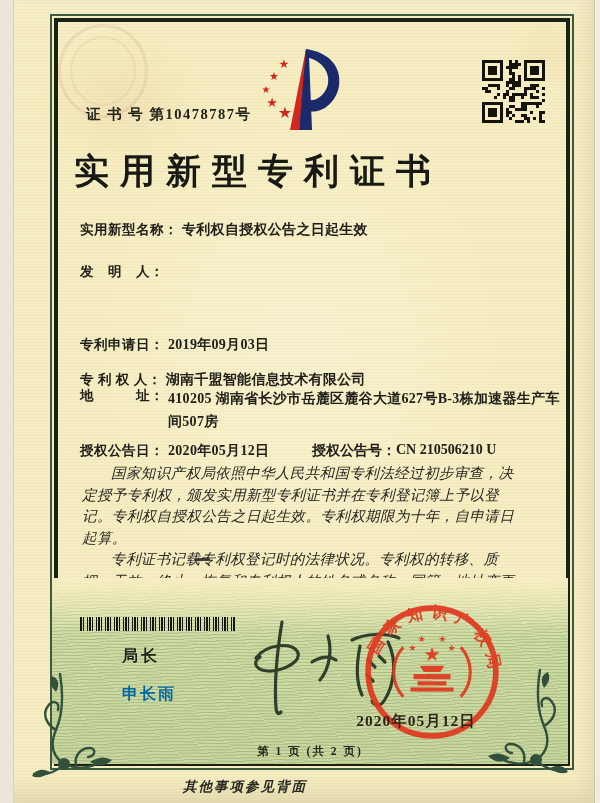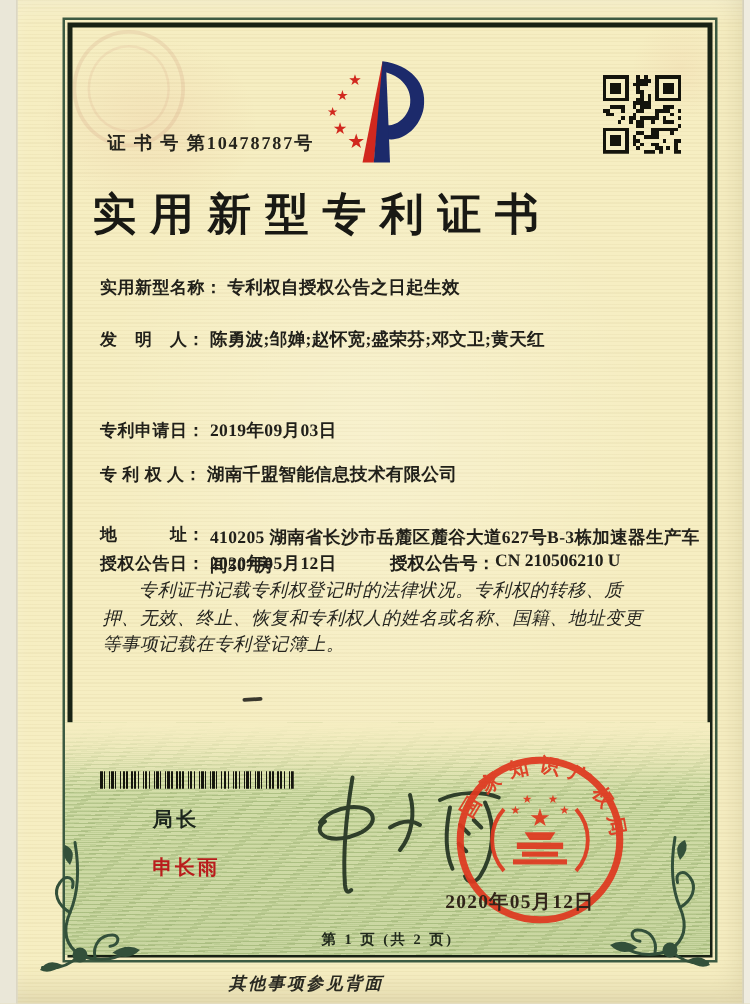--- a/index.html
+++ b/index.html
@@ -43,21 +43,21 @@
   .green-zone{position:absolute;left:52px;top:578px;width:516px;height:186px;
     background:
       repeating-linear-gradient(178deg, rgba(146,170,104,.45) 0 1px, rgba(0,0,0,0) 1px 3.1px),
       repeating-linear-gradient(2.5deg, rgba(160,184,118,.30) 0 1px, rgba(0,0,0,0) 1px 3.4px),
       linear-gradient(180deg,#e9e6b8 0,#d2dda8 46px,#c9d6a1 100%);}
   .green-zone:before{content:"";position:absolute;left:0;top:0;right:0;height:58px;
     background:linear-gradient(180deg,#f6eec2,rgba(246,238,194,0));}
   .barcode{position:absolute;left:80px;top:617px;width:155px;height:14px;
     background:repeating-linear-gradient(90deg,#15150e 0 2px,rgba(0,0,0,0) 2px 3px,#15150e 3px 4px,rgba(0,0,0,0) 4px 7px,#15150e 7px 8px,rgba(0,0,0,0) 8px 9px);}
   .officer-title{position:absolute;left:122px;top:646px;font-size:16px;font-weight:bold;color:#1c261d;letter-spacing:3px;}
-  .officer-name{position:absolute;left:122px;top:684px;font-size:16px;font-weight:bold;color:#b91c1c;letter-spacing:2px;}
+  .officer-name{position:absolute;left:122px;top:684px;font-size:16px;font-weight:bold;color:#0369a1;letter-spacing:2px;}
   .signature{position:absolute;left:236px;top:616px;width:178px;height:106px;}
   .seal{position:absolute;left:362px;top:602px;width:140px;height:140px;opacity:.93;}
   .seal-date{position:absolute;left:346px;top:711px;width:140px;text-align:center;
     font-size:15.5px;font-weight:bold;color:#31251a;letter-spacing:1px;}
   .page-footer{position:absolute;left:50px;top:744px;width:520px;text-align:center;
     font-size:11.5px;color:#20291c;font-weight:bold;letter-spacing:2px;}
   .back-note{position:absolute;left:85px;top:778px;width:320px;text-align:center;
     font-size:13.5px;font-weight:bold;font-style:italic;color:#2a2a22;letter-spacing:2px;}
   
   .flourish{position:absolute;width:92px;height:112px;}
@@ -216,44 +216,44 @@
   </div>
 
   <div class="title">实用新型专利证书</div>
 
   <div class="row" style="top:221px">
     <span class="lab">实用新型名称：</span>
     <span class="val">专利权自授权公告之日起生效</span>
   </div>
   <div class="row" style="top:263px">
     <span class="lab">发　明　人：</span>
-    <span class="val">陈勇波;邹婵;赵怀宽;盛荣芬;邓文卫;黄天红</span>
   </div>
   <div class="row" style="top:336px">
     <span class="lab">专利申请日：</span>
     <span class="val">2019年09月03日</span>
   </div>
   <div class="row" style="top:371px">
     <span class="lab">专 利 权 人：</span>
     <span class="val">湖南千盟智能信息技术有限公司</span>
   </div>
-  <div class="row" style="top:419px">
+  <div class="row" style="top:387px">
     <span class="lab">地　　　址：</span>
     <span class="val wrap">410205 湖南省长沙市岳麓区麓谷大道627号B-3栋加速器生产车间507房</span>
   </div>
   <div class="row" style="top:442px">
     <span class="lab">授权公告日：</span>
     <span class="val">2020年05月12日</span>
   </div>
   <div class="pair2" style="top:442px">
     <span class="lab">授权公告号：</span>
     <span class="val">CN 210506210 U</span>
   </div>
 
   <div class="body-text">
+    <p>国家知识产权局依照中华人民共和国专利法经过初步审查，决定授予专利权，颁发实用新型专利证书并在专利登记簿上予以登记。专利权自授权公告之日起生效。专利权期限为十年，自申请日起算。</p>
     <p>专利证书记载专利权登记时的法律状况。专利权的转移、质押、无效、终止、恢复和专利权人的姓名或名称、国籍、地址变更等事项记载在专利登记簿上。</p>
   </div>
   <div class="dash-mark"></div>
 
   <div class="green-zone"></div>
   <div class="barcode"></div>
 
   <div class="officer-title">局长</div>
   <div class="officer-name">申长雨</div>
 

